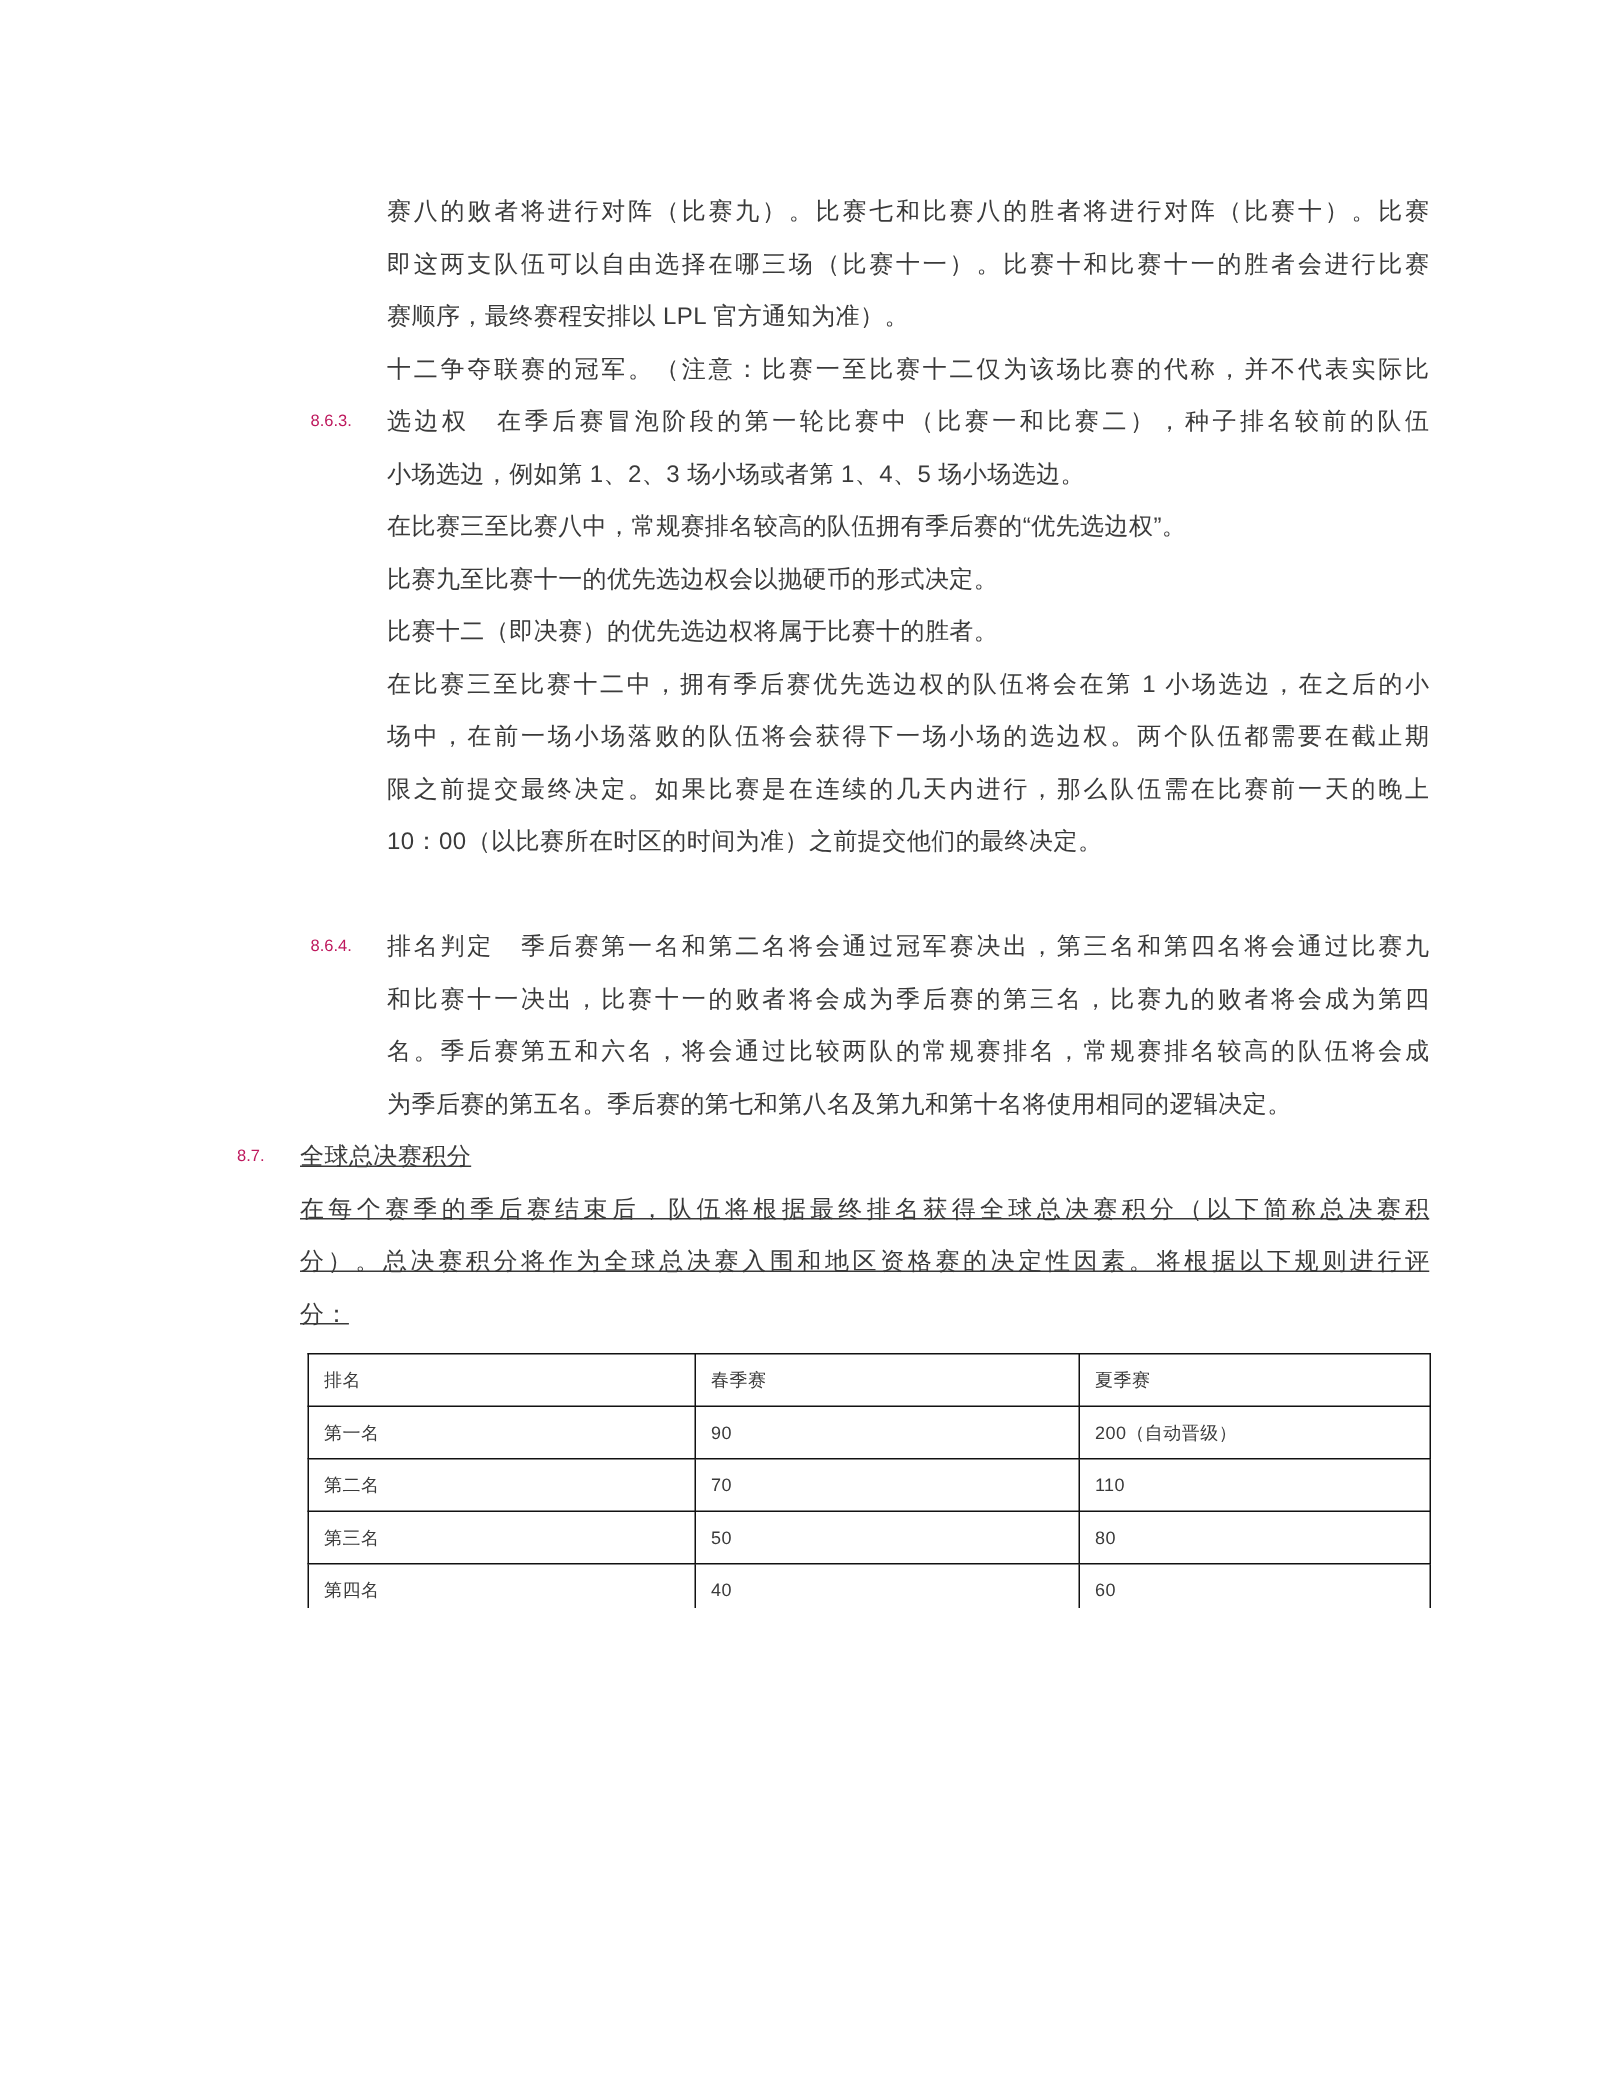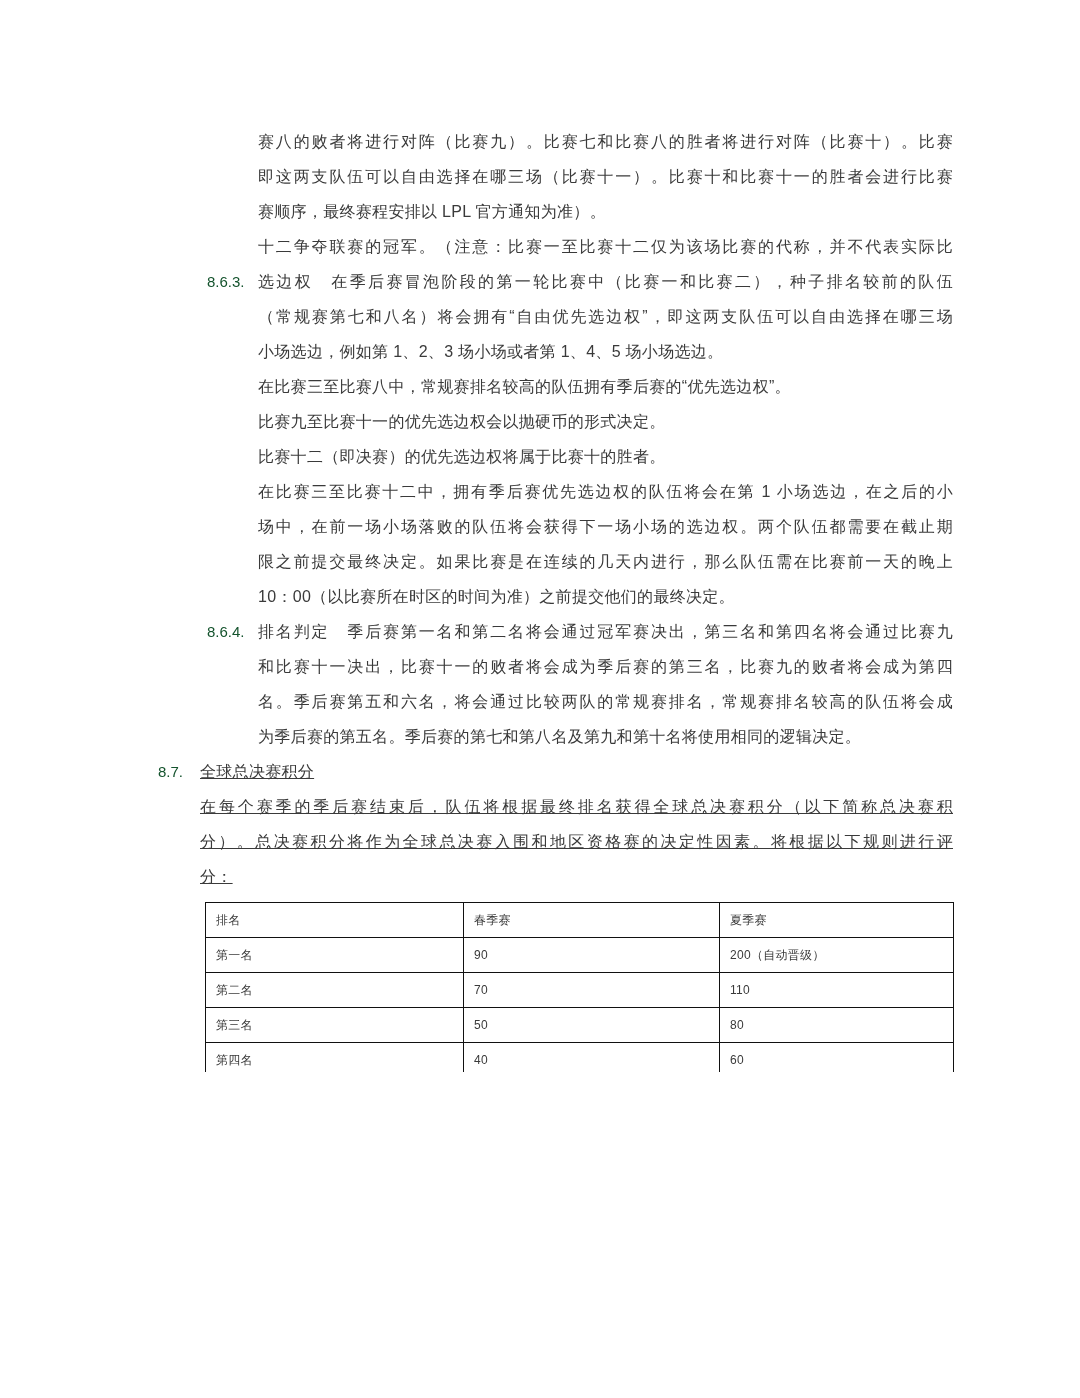--- a/index.html
+++ b/index.html
@@ -24,21 +24,21 @@
     white-space: nowrap;
   }
   .j {
     white-space: normal;
     text-align: justify;
     text-align-last: justify;
   }
   .sec-num {
     position: absolute; top: 0;
     height: 35px; line-height: 35px;
-    font-size: 15px; color: #14532d;
+    font-size: 11px; color: #be185d;
     white-space: nowrap;
   }
   table.points {
     position: absolute;
     left: 205px; top: 902px;
     width: 748px;
     border-collapse: collapse;
     table-layout: fixed;
   }
   table.points th, table.points td {
@@ -69,21 +69,20 @@
   <div class="block" style="left:258px; top:124px; width:695px;">
     <div class="line j">赛八的败者将进行对阵（比赛九）。比赛七和比赛八的胜者将进行对阵（比赛十）。比赛</div>
     <div class="line j">即这两支队伍可以自由选择在哪三场（比赛十一）。比赛十和比赛十一的胜者会进行比赛</div>
     <div class="line">赛顺序，最终赛程安排以 LPL 官方通知为准）。</div>
     <div class="line j">十二争夺联赛的冠军。（注意：比赛一至比赛十二仅为该场比赛的代称，并不代表实际比</div>
   </div>
 
   <div class="block" style="left:258px; top:264px; width:695px;">
     <span class="sec-num" style="left:-51px;">8.6.3.</span>
     <div class="line j">选边权　在季后赛冒泡阶段的第一轮比赛中（比赛一和比赛二），种子排名较前的队伍</div>
-    <div class="line j">（常规赛第七和八名）将会拥有“自由优先选边权”，即这两支队伍可以自由选择在哪三场</div>
     <div class="line">小场选边，例如第 1、2、3 场小场或者第 1、4、5 场小场选边。</div>
     <div class="line">在比赛三至比赛八中，常规赛排名较高的队伍拥有季后赛的“优先选边权”。</div>
     <div class="line">比赛九至比赛十一的优先选边权会以抛硬币的形式决定。</div>
     <div class="line">比赛十二（即决赛）的优先选边权将属于比赛十的胜者。</div>
     <div class="line j">在比赛三至比赛十二中，拥有季后赛优先选边权的队伍将会在第 1 小场选边，在之后的小</div>
     <div class="line j">场中，在前一场小场落败的队伍将会获得下一场小场的选边权。两个队伍都需要在截止期</div>
     <div class="line j">限之前提交最终决定。如果比赛是在连续的几天内进行，那么队伍需在比赛前一天的晚上</div>
     <div class="line">10：00（以比赛所在时区的时间为准）之前提交他们的最终决定。</div>
   </div>
 

